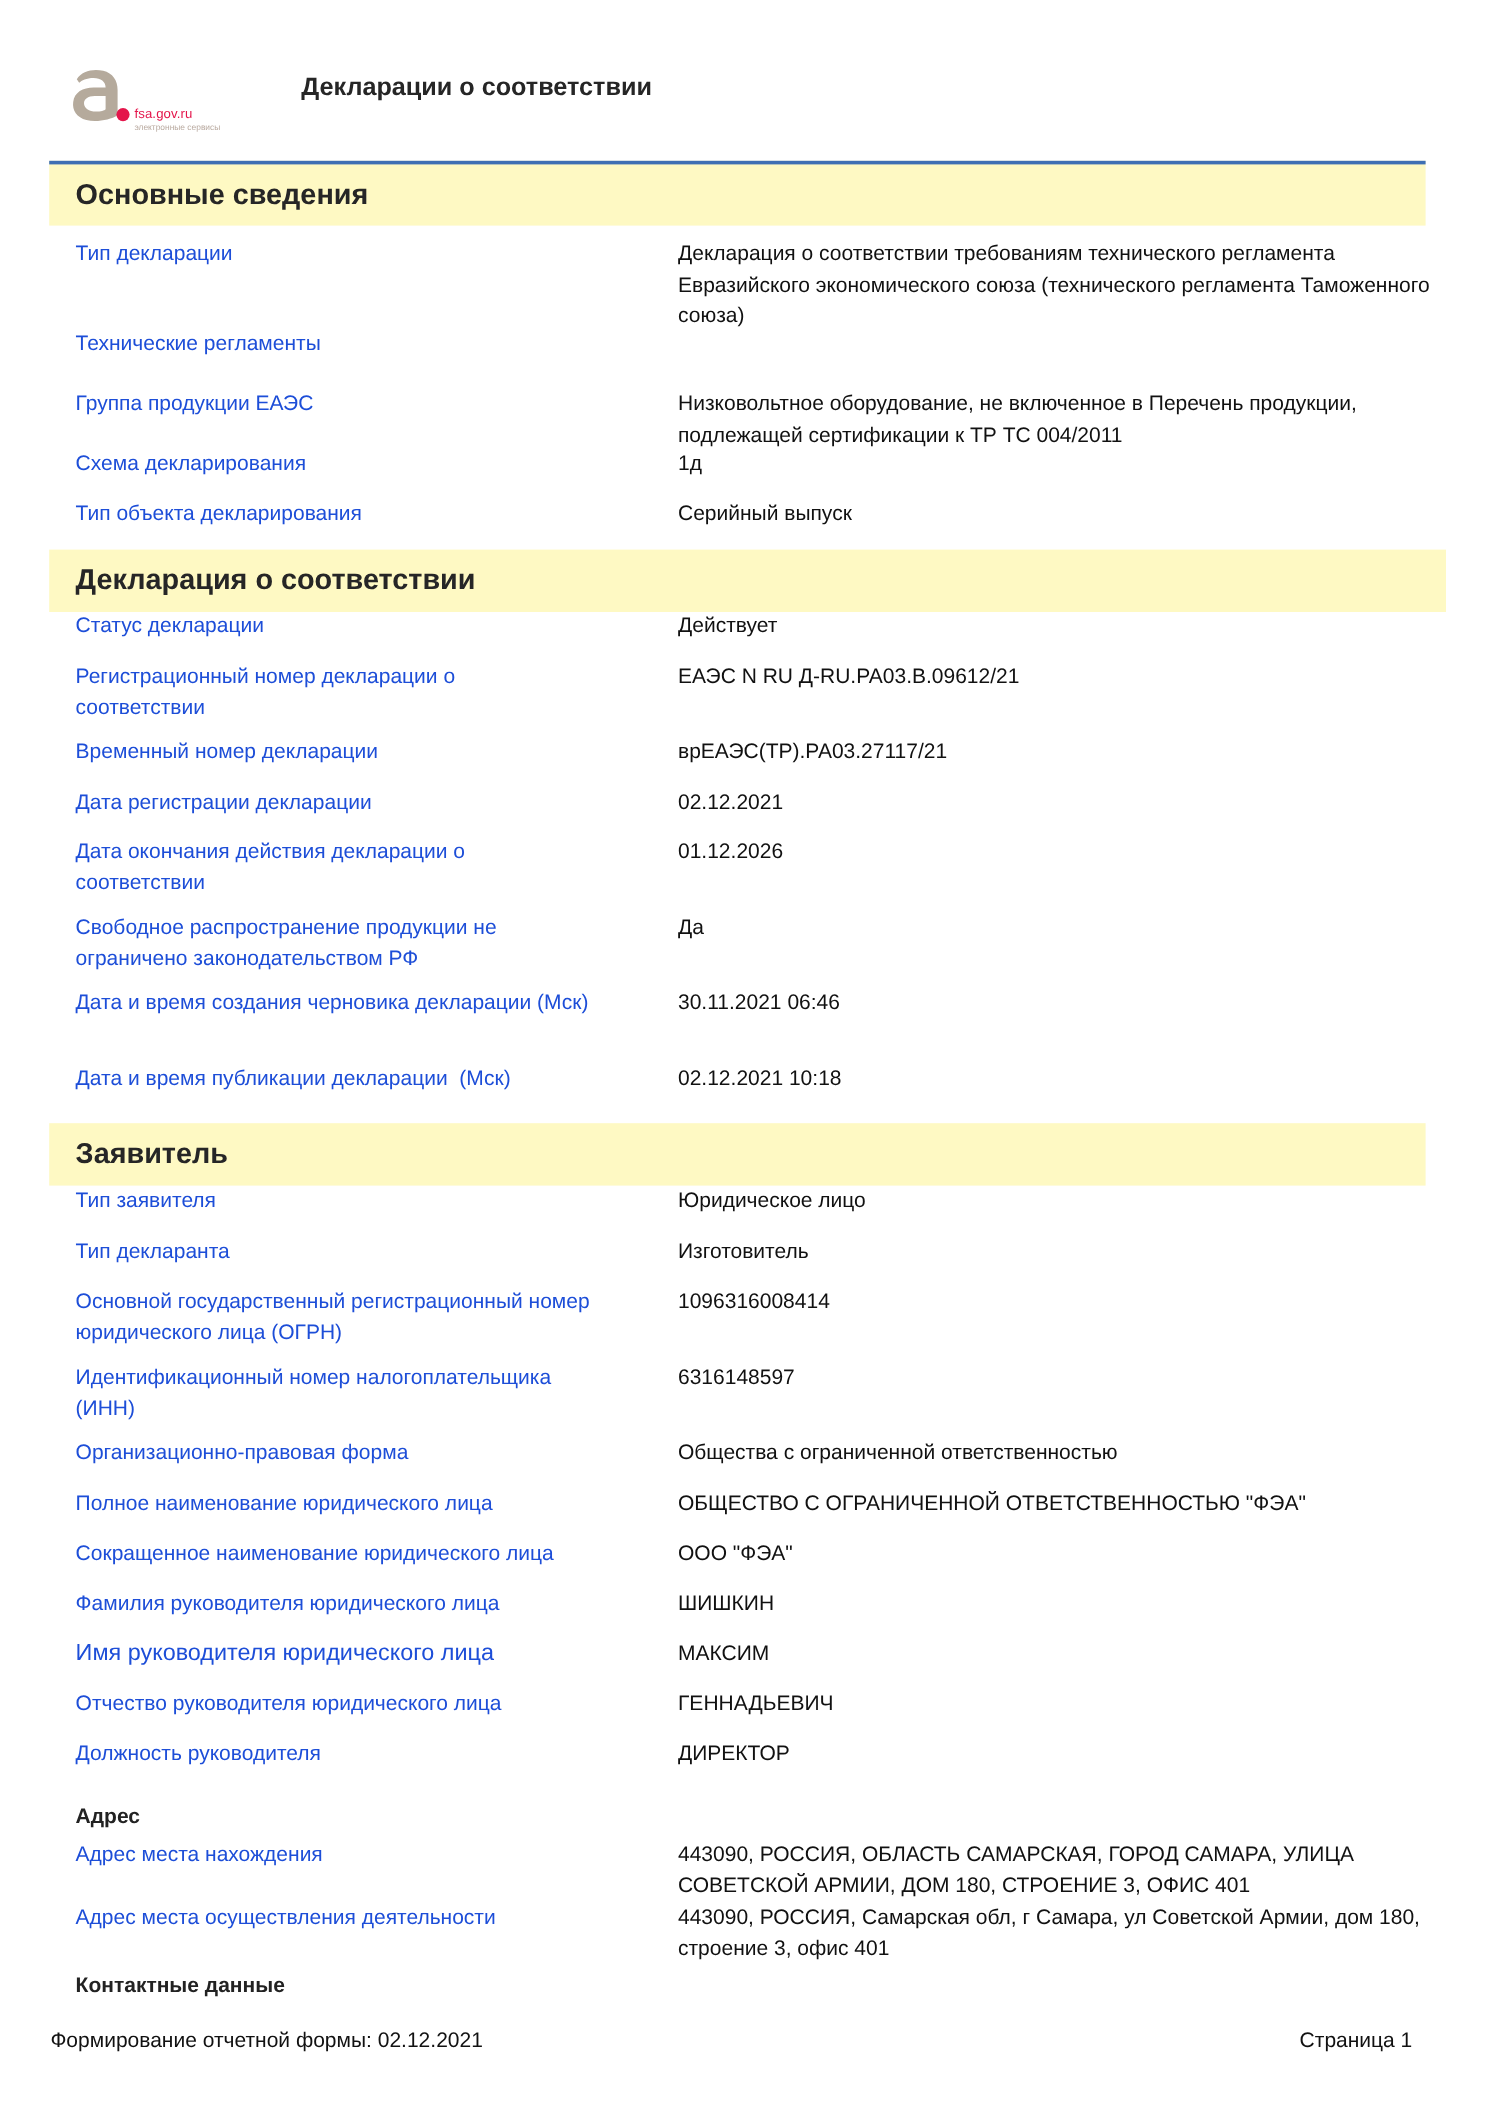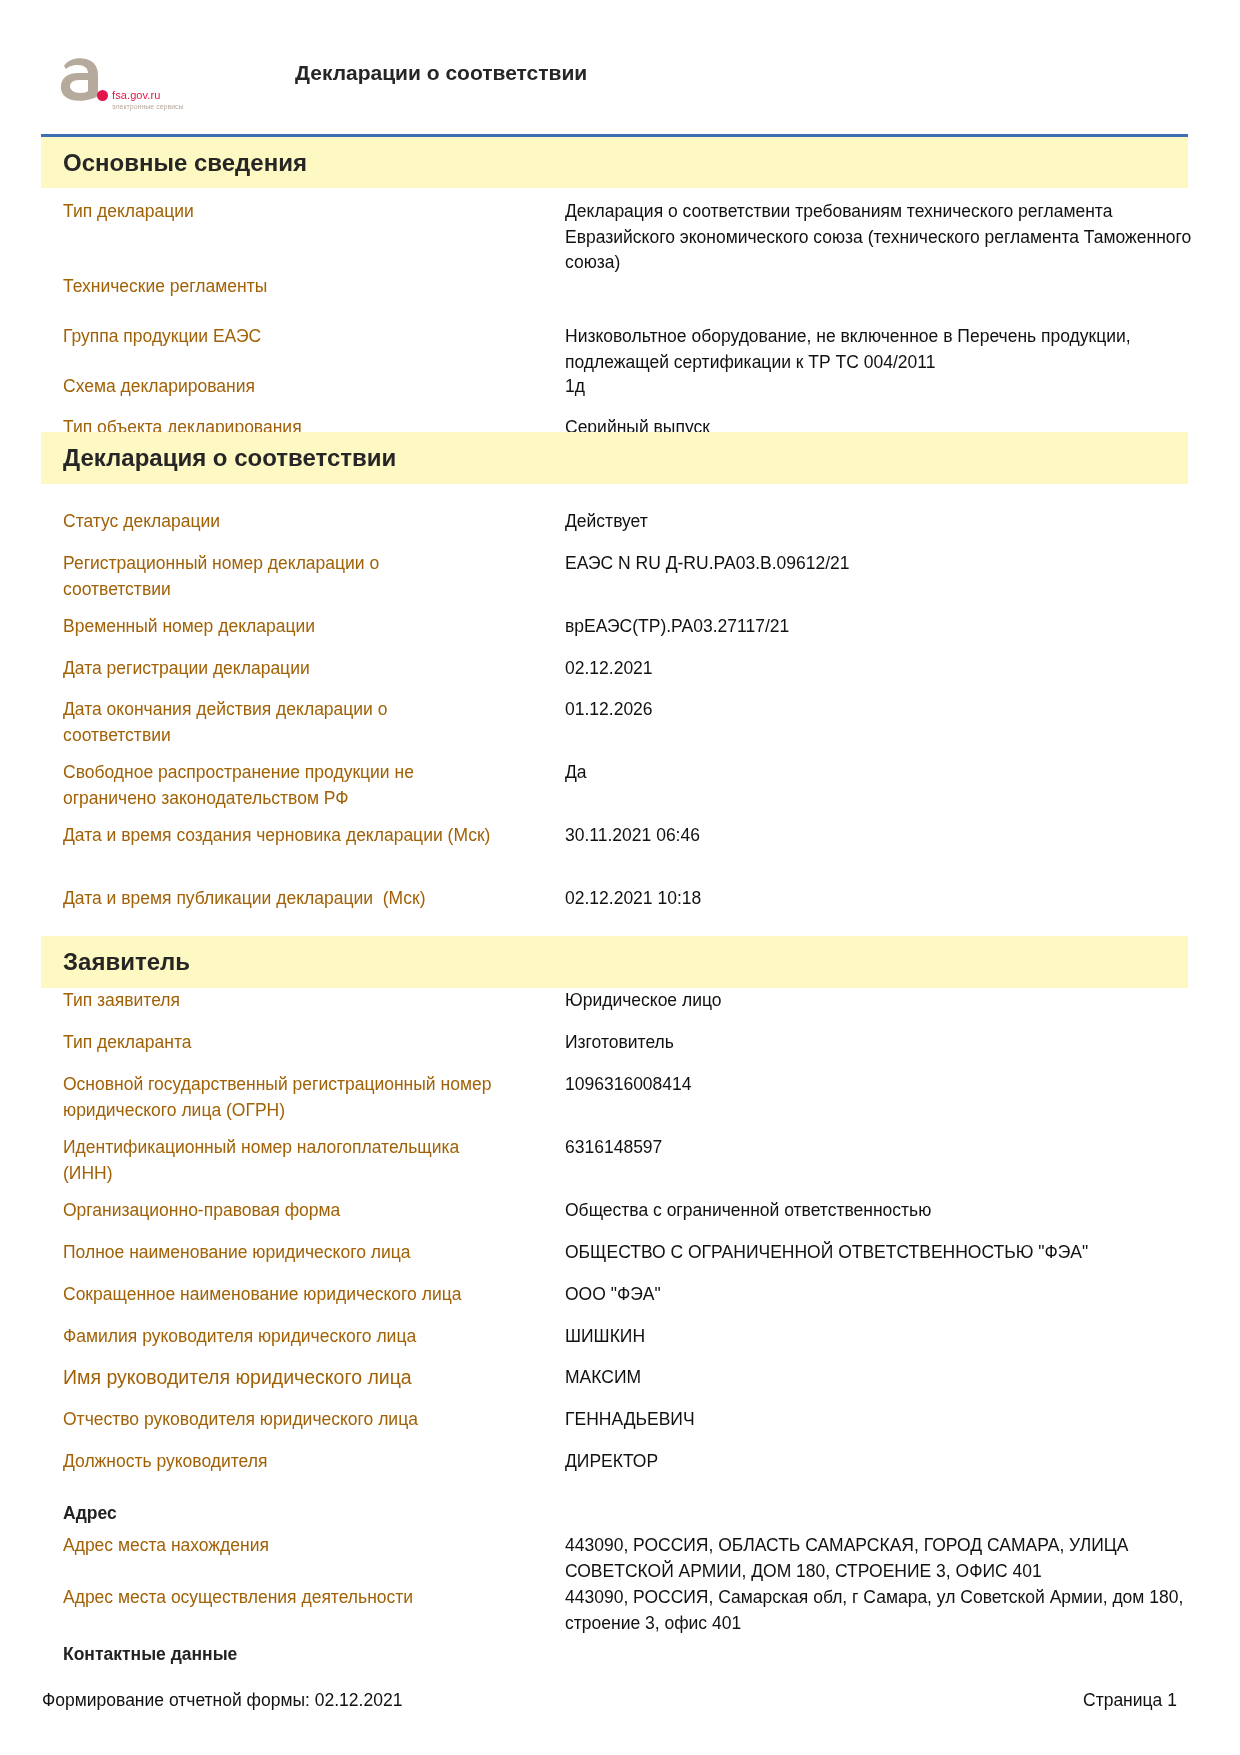--- a/index.html
+++ b/index.html
@@ -8,35 +8,35 @@
     font-family: "Liberation Sans", "DejaVu Sans", sans-serif;
     color: #111111;
   }
   .logo { position: absolute; left: 58px; top: 56px; width: 150px; height: 56px; }
   .logo-a { position: absolute; left: 0; top: 0; width: 46px; height: 46px; }
   .logo-dot { position: absolute; left: 39px; top: 34px; width: 11px; height: 11px; border-radius: 50%; background: #e4154b; }
   .logo-domain { position: absolute; left: 54px; top: 33px; font-size: 11px; color: #e4154b; letter-spacing: 0.1px; }
   .logo-sub { position: absolute; left: 54px; top: 47px; font-size: 7px; color: #b9aaa0; white-space: nowrap; }
   .doc-title {
     position: absolute; left: 251px; top: 61px;
-    font-size: 21px; font-weight: bold; color: #262626; margin-left: 44px;
+    font-size: 21px; font-weight: bold; color: #262626;
   }
   .section-bar {
     position: absolute; left: 41px; width: 1147px; height: 52px;
     background: #fef9c3;
   }
   .section-bar.first { border-top: 3px solid #3e6fb3; height: 51px; }
   .section-title {
     position: absolute; left: 22px; top: 12px;
     font-size: 24px; font-weight: bold; color: #262626;
   }
   .row { position: absolute; left: 63px; width: 1125px; }
   .label {
     position: absolute; left: 0; top: 0; width: 450px;
-    font-size: 17.5px; line-height: 25.5px; color: #a16207;
+    font-size: 17.5px; line-height: 25.5px; color: #1d4ed8;
   }
   .value {
     position: absolute; left: 459px; top: 0; width: 660px;
     font-size: 17.5px; line-height: 25.5px; color: #111111; margin-left: 43px;
   }
   .label.big { font-size: 19.5px; }
   .subhead {
     position: absolute; left: 63px;
     font-size: 17.5px; font-weight: bold; color: #222222;
   }
@@ -75,21 +75,21 @@
 </div>
 <div class="row" style="top:374px;">
   <div class="label">Схема декларирования</div>
   <div class="value">1д</div>
 </div>
 <div class="row" style="top:415px;">
   <div class="label">Тип объекта декларирования</div>
   <div class="value">Серийный выпуск</div>
 </div>
 
-<div class="section-bar" style="top:432px;">
+<div class="section-bar" style="top:458px;padding-left:17px;">
   <div class="section-title">Декларация о соответствии</div>
 </div>
 
 <div class="row" style="top:509px;">
   <div class="label">Статус декларации</div>
   <div class="value">Действует</div>
 </div>
 <div class="row" style="top:551px;">
   <div class="label" style="width:380px;">Регистрационный номер декларации о соответствии</div>
   <div class="value">ЕАЭС N RU Д-RU.РА03.В.09612/21</div>

